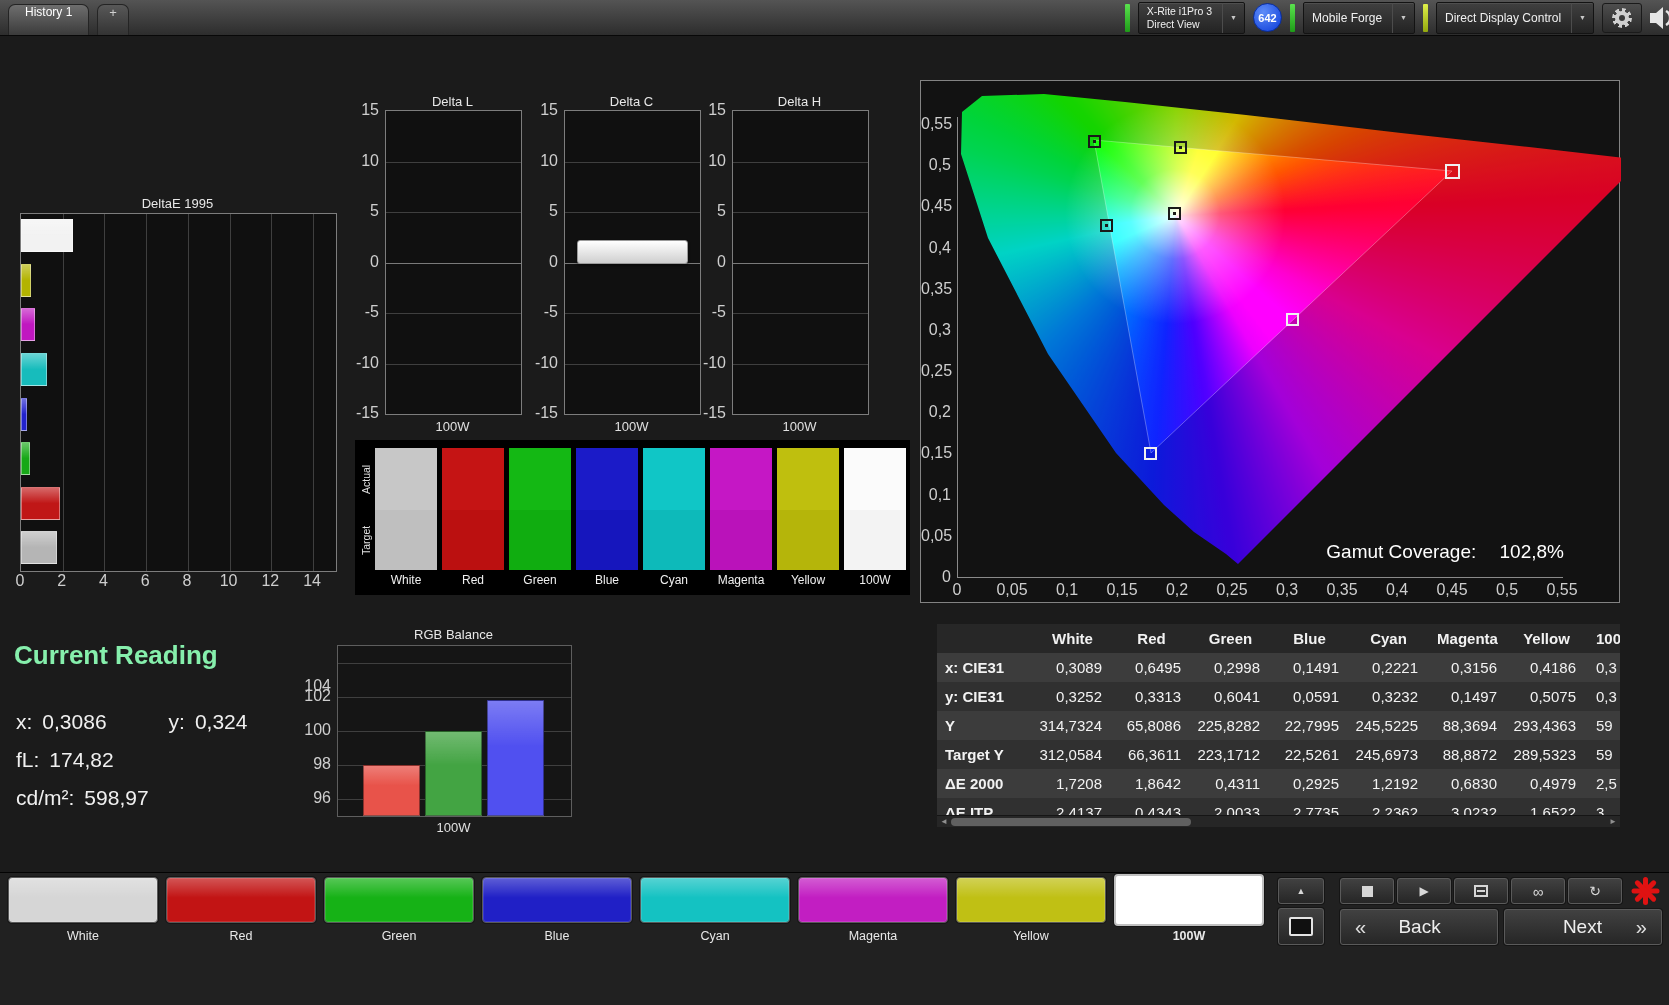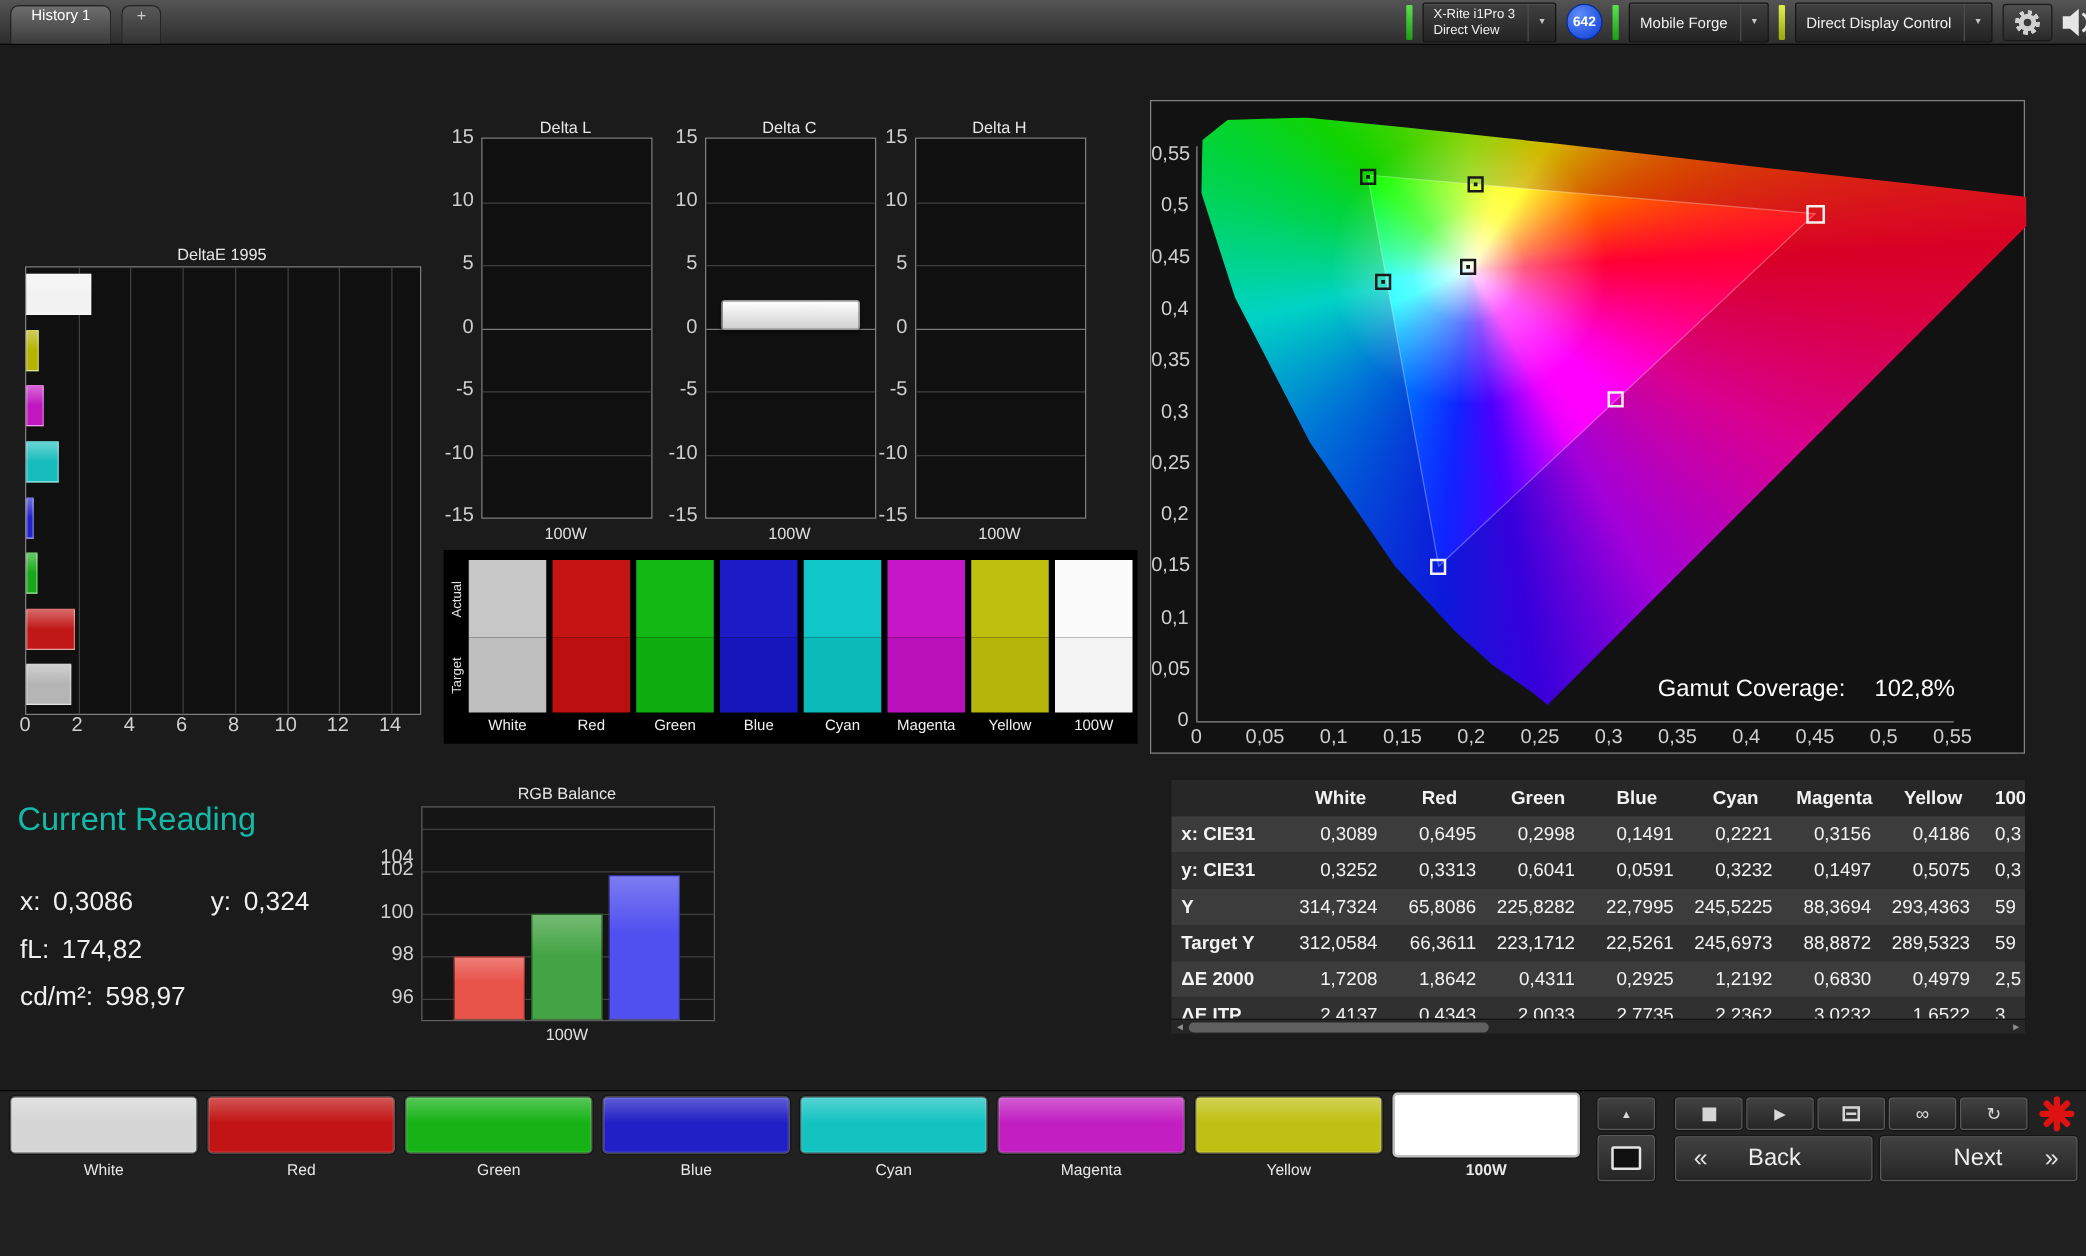--- a/index.html
+++ b/index.html
@@ -97,21 +97,21 @@
   #uv-xticks{position:absolute;left:0;top:502px;width:100%;height:14px;}
   #uv-markers{position:absolute;inset:0;}
   .mk{position:absolute;box-sizing:border-box;border:2px solid #1a1a1a;}
   .mk.light{border-color:#f0f0f0;}
   .mkdot{position:absolute;left:50%;top:50%;width:3px;height:3px;margin:-1.5px 0 0 -1.5px;background:#1a1a1a;}
   .coverage{position:absolute;right:55px;top:460px;font-size:19px;color:#fff;}
   .covval{margin-left:18px;}
 
   
   #current-reading{position:absolute;left:14px;top:640px;width:320px;height:180px;}
-  .crtitle{font-size:26px;color:#14b8a6;}
+  .crtitle{font-size:26px;color:#86efac;font-weight:bold;}
   .crrow{position:absolute;left:2px;font-size:21px;color:#f0f0f0;white-space:nowrap;}
   .crval{margin-left:10px;}
   .cry{margin-left:62px;}
 
   
   #rgb{position:absolute;left:337px;top:627px;width:233px;height:215px;}
   #rgb-plot{position:absolute;top:18px;left:0;width:233px;height:170px;border:1px solid #5e5e5e;background:#151515;}
   #rgb-yticks{position:absolute;left:-40px;top:18px;width:34px;height:170px;}
   #rgb .cxlabel{top:193px;}
   .rgbbar{position:absolute;bottom:0;border:1px solid rgba(0,0,0,.4);box-sizing:border-box;}

